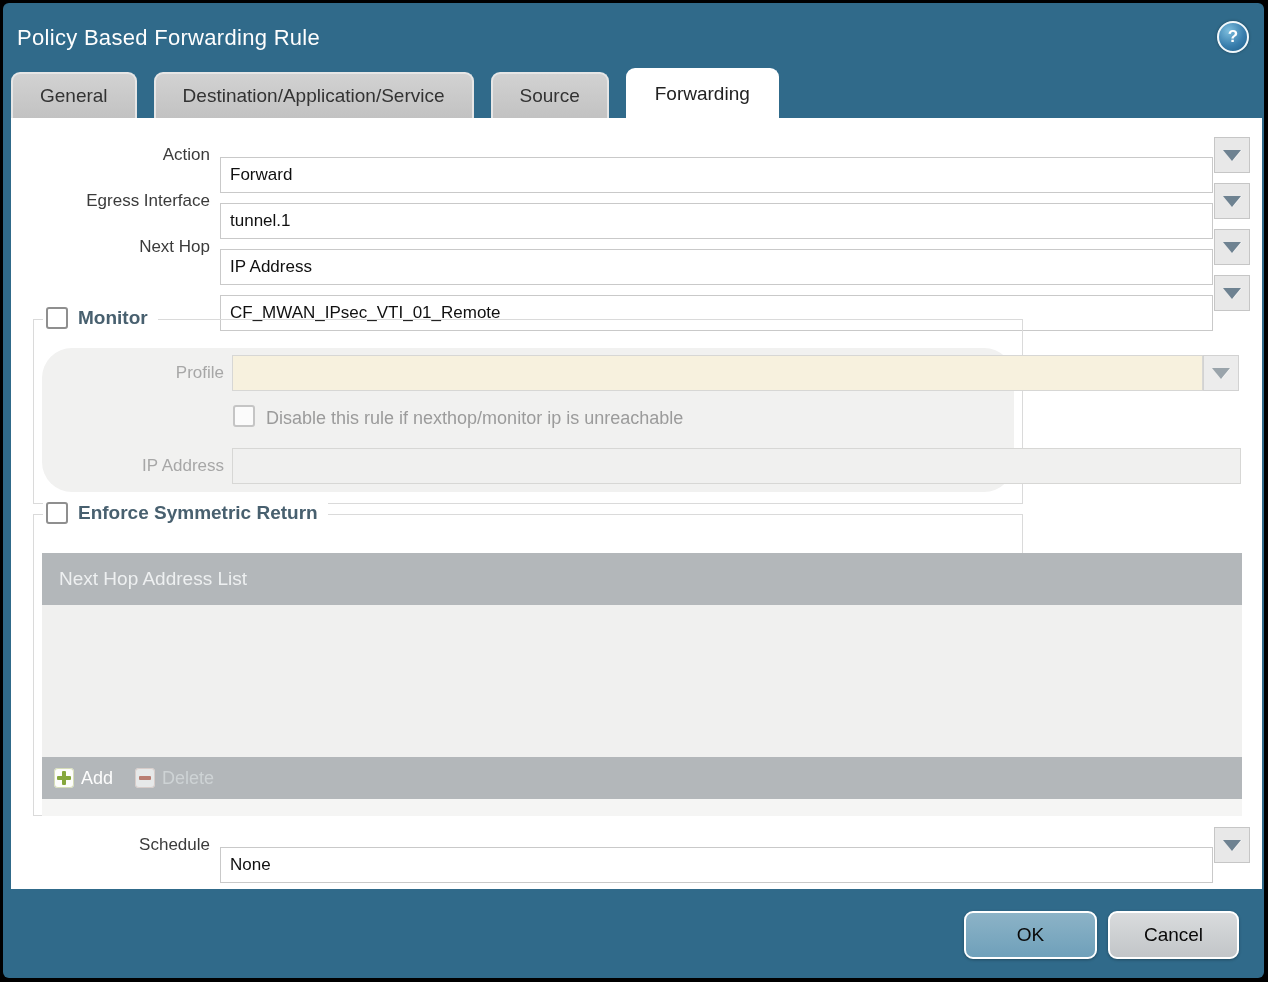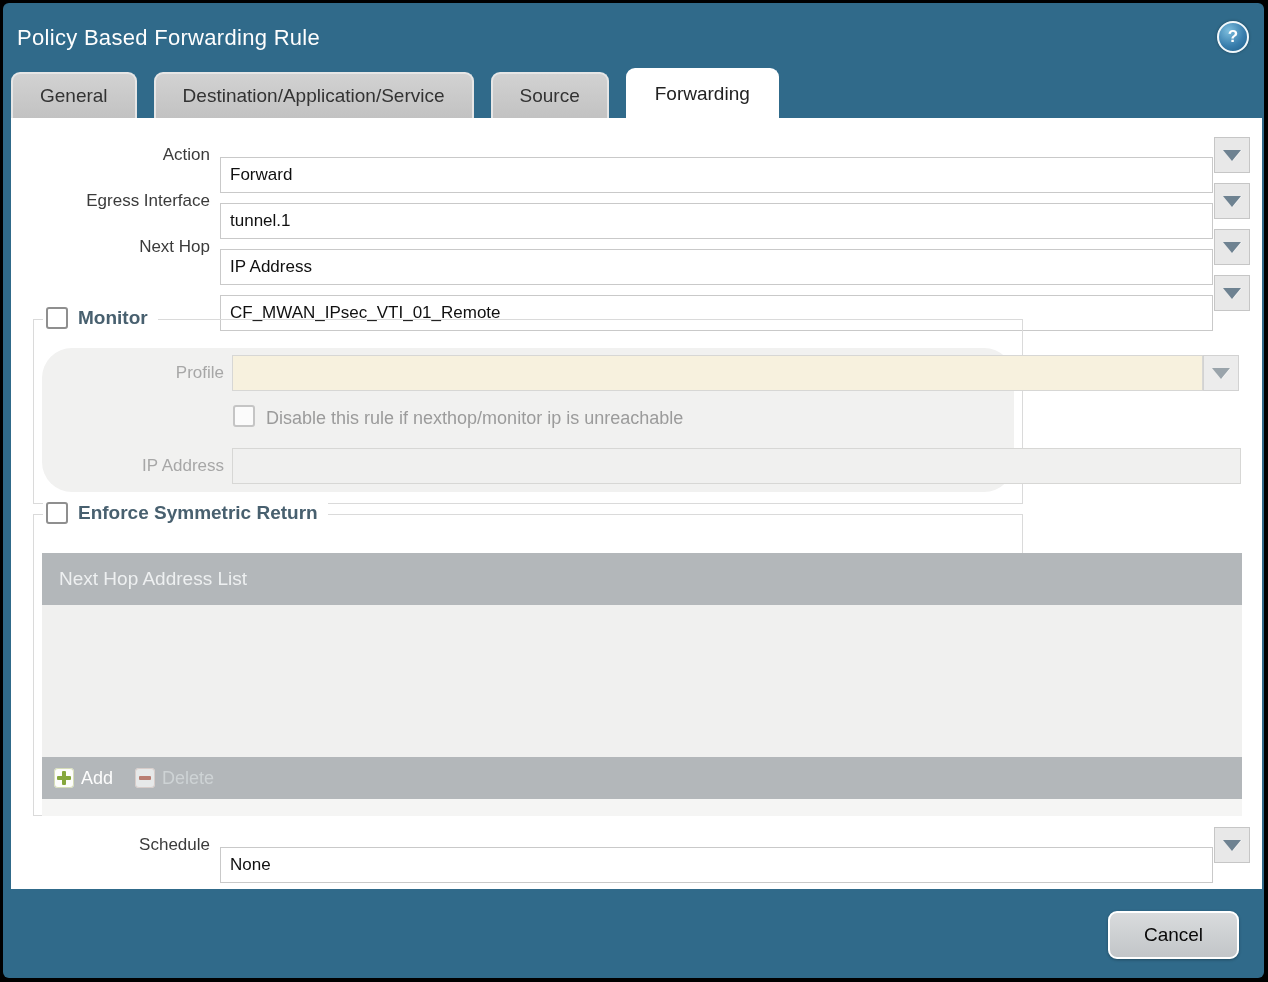--- a/index.html
+++ b/index.html
@@ -193,15 +193,16 @@
       <div class="ffield">
         <span>None</span>
       </div>
       <div class="ddbtn">
         <span class="arrow"></span>
       </div>
     </div>
 
   </div>
 
+  <button class="btn ok">OK</button>
   <button class="btn cancel">Cancel</button>
 
 </div>
 
 </body></html>

